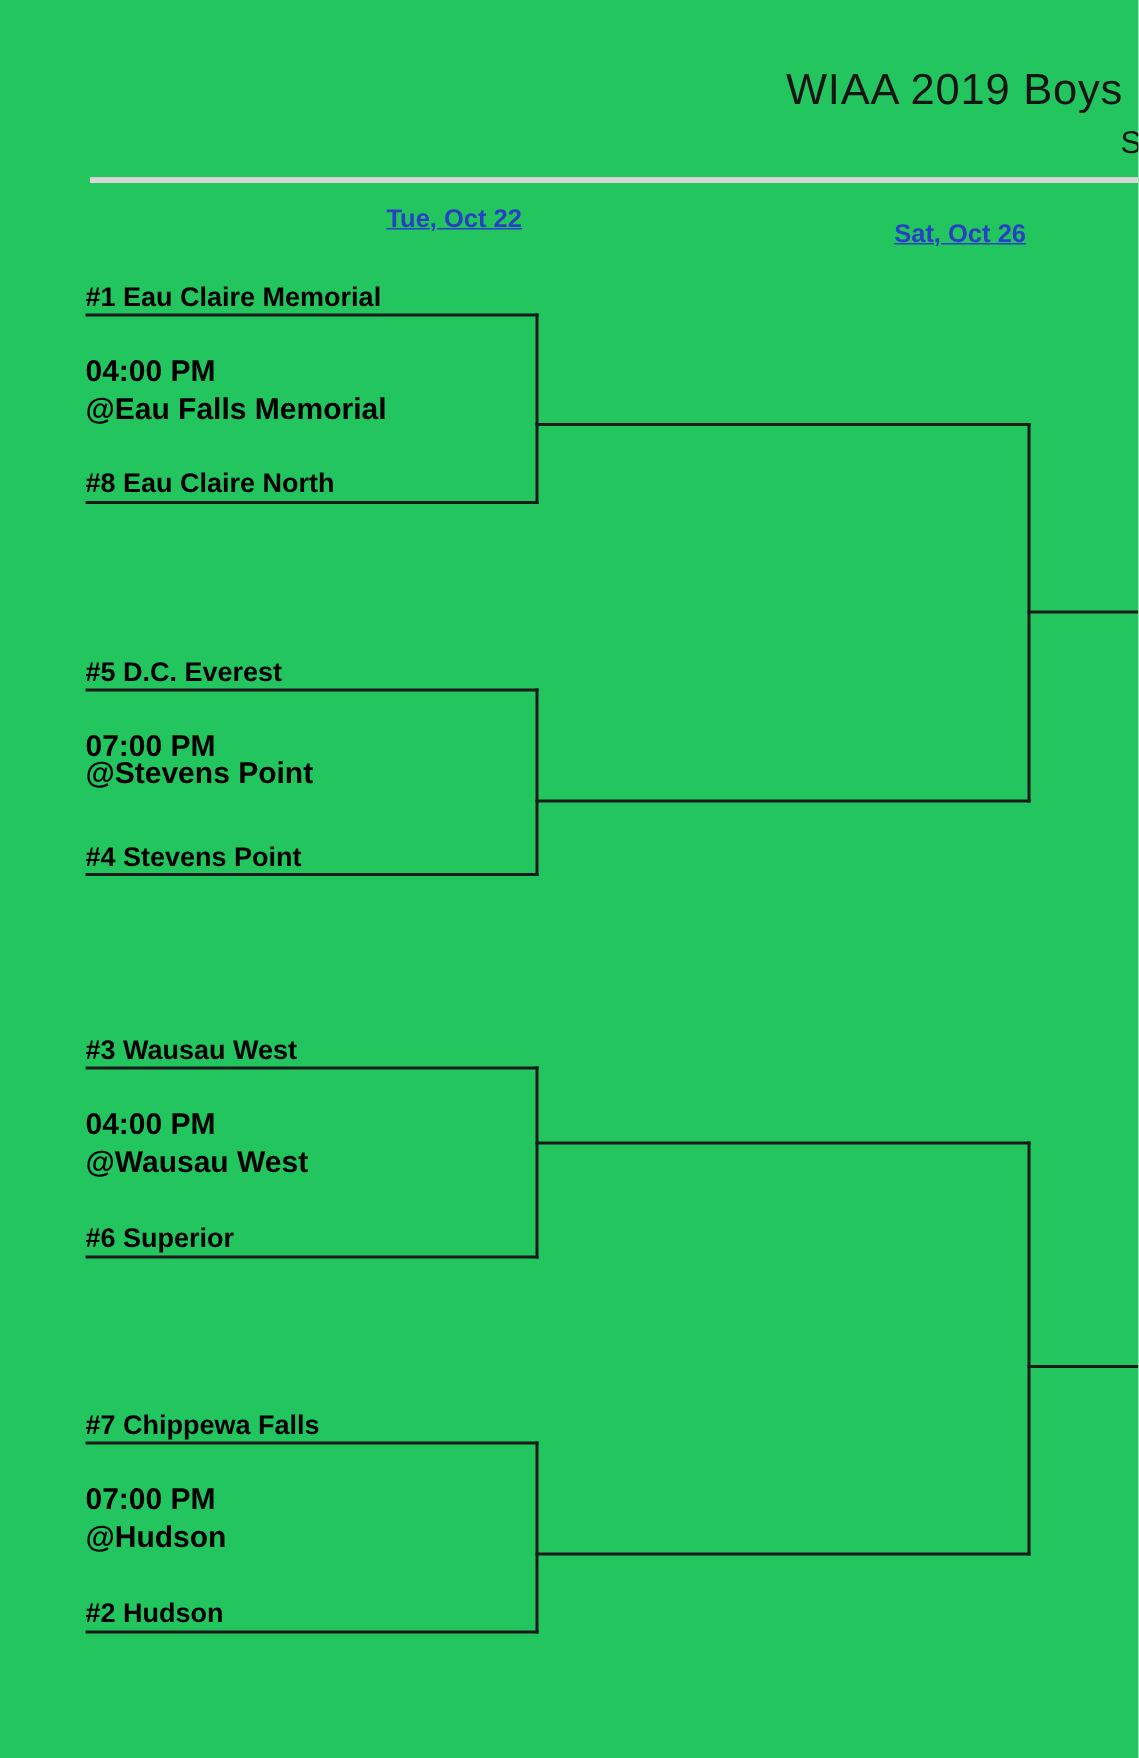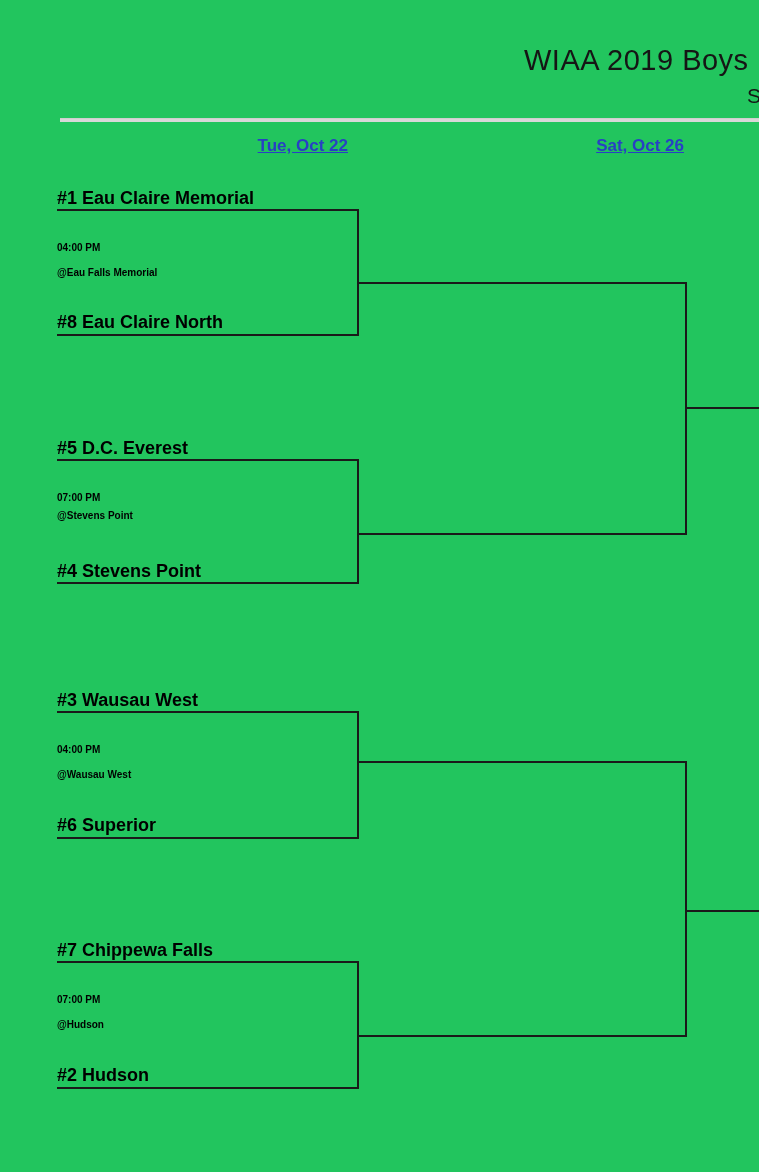--- a/index.html
+++ b/index.html
@@ -50,40 +50,40 @@
     width: 302px;
     text-align: right;
     font-size: 17px;
     font-weight: 700;
     color: #2840c4;
     text-decoration: underline;
     cursor: pointer;
     white-space: nowrap;
   }
   .date-col-1 { left: 46px; }
-  .date-col-2 { left: 382px; }
+  .date-col-2 { left: 382px; margin-top: 10px; }
   .line {
     position: absolute;
     background: #1a1a1a;
   }
   .match-text {
     position: absolute;
     left: 57px;
     width: 302px;
     text-align: left;
     color: #000000;
     white-space: nowrap;
   }
   .team-name {
     font-size: 18px;
     font-weight: 700;
     line-height: 20px;
   }
   .match-time, .match-venue {
-    font-size: 10px;
+    font-size: 20px;
     font-weight: 700;
     line-height: 16px;
   }
 </style>
 </head>
 <body>
 
 <div class="canvas">
 
   <div class="page-title">WIAA 2019 Boys</div>

